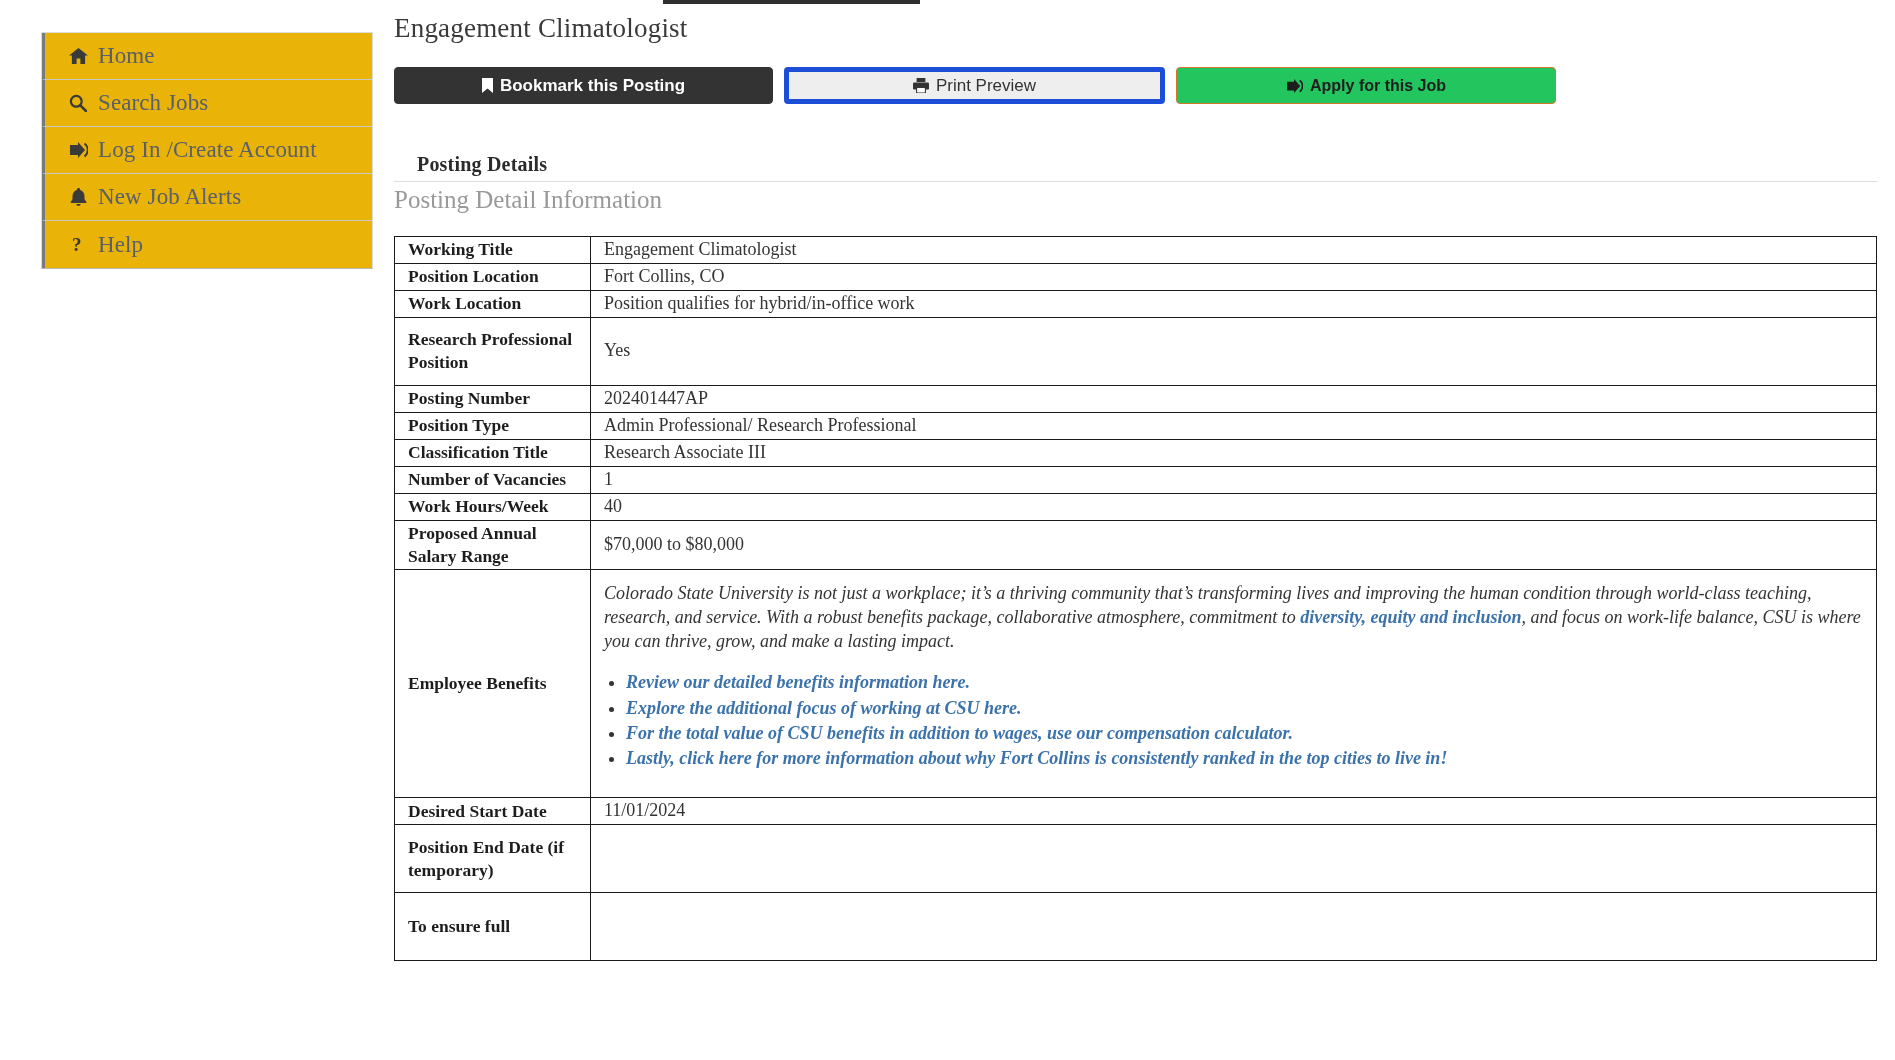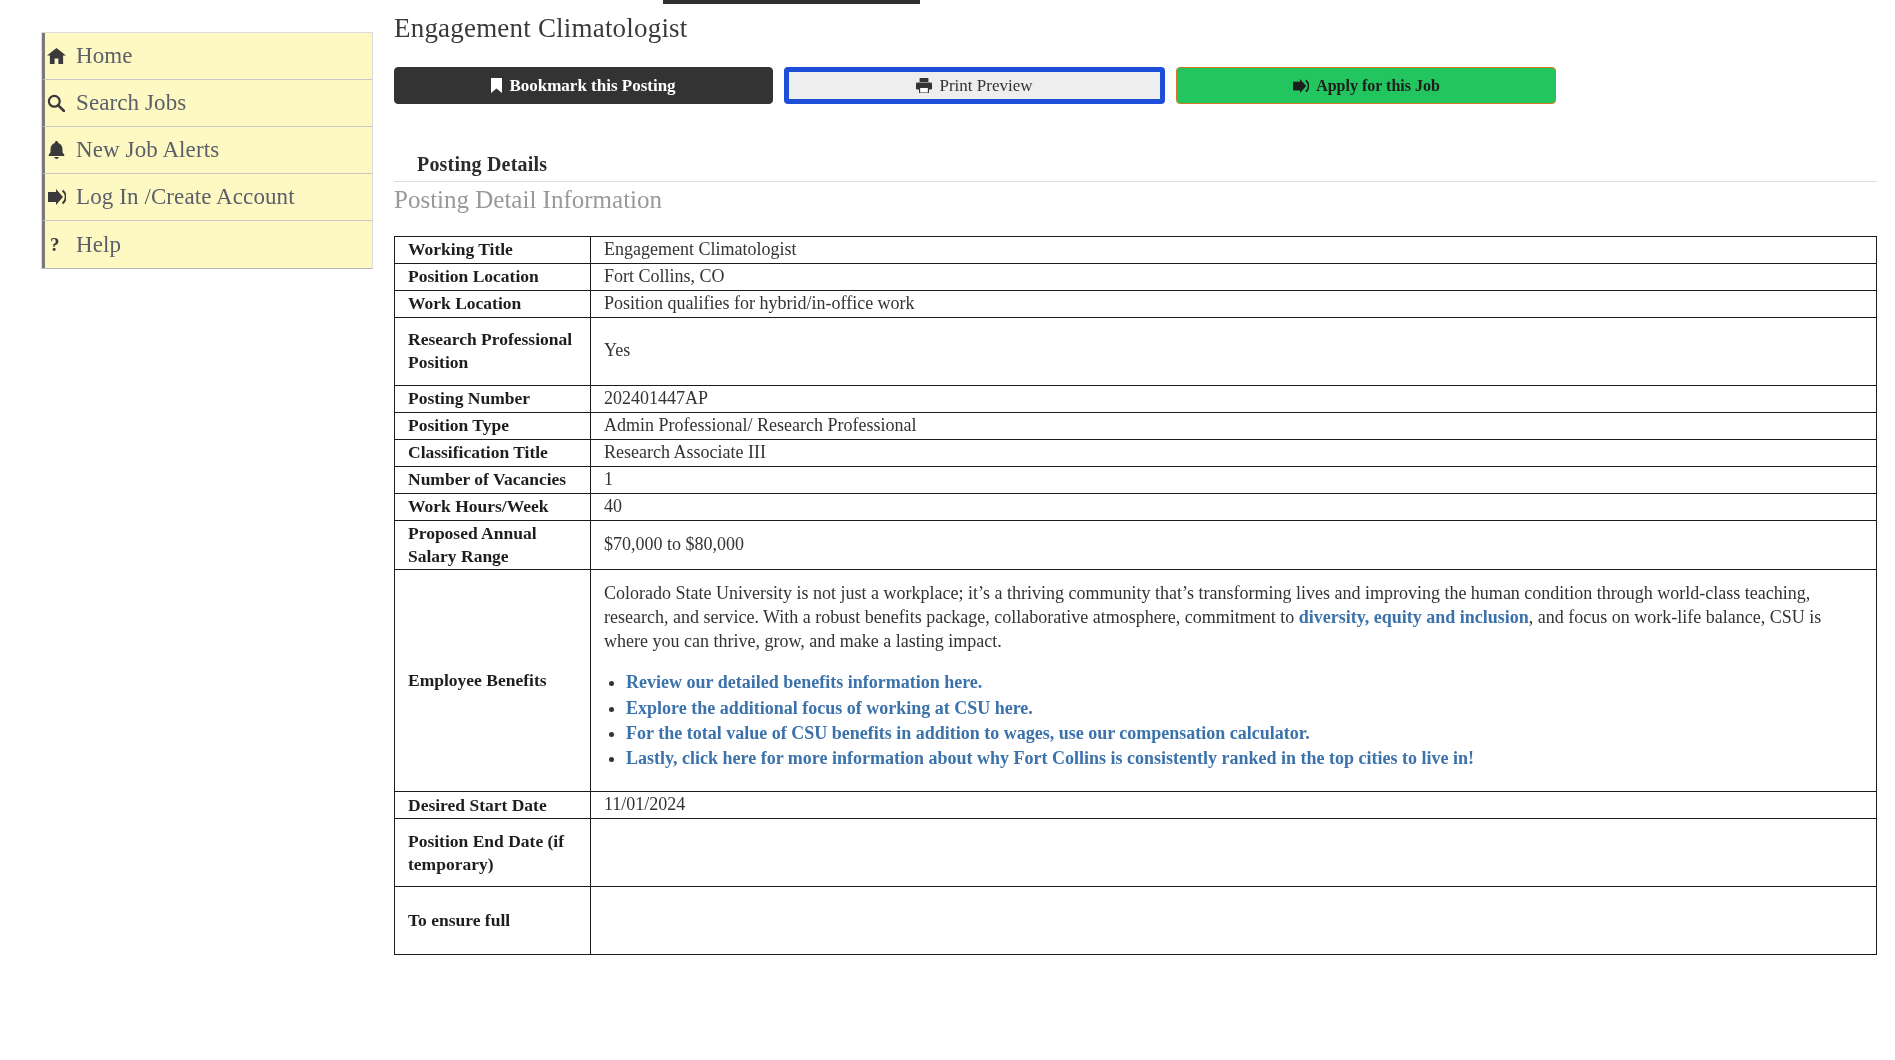--- a/index.html
+++ b/index.html
@@ -38,22 +38,23 @@
     border-bottom: 1px solid #b9b9b9;
     background: #fbfbfb;
     box-sizing: border-box;
   }
   .side-item {
     position: relative;
     display: flex;
     align-items: center;
     gap: 9px;
     height: 47px;
+    padding-left: 22px;
     box-sizing: border-box;
-    background: #fef9c3;
+    background: #eab308;
     border-bottom: 1px solid #c8c8c8;
     border-left: 3px solid #7a7a7a;
     font-size: 23px;
     color: #555b63;
     cursor: pointer;
   }
   .side-item:last-child { border-bottom: none; }
   .side-item .ico {
     color: #3a3a3a;
     font-size: 19px;
@@ -90,21 +91,21 @@
     height: 37px;
     display: flex;
     align-items: center;
     justify-content: center;
     gap: 7px;
     font-size: 17px;
     border-radius: 4px;
     box-sizing: border-box;
     cursor: pointer;
     white-space: nowrap;
-    font-family: Liberation Serif, serif;
+    font-family: Liberation Sans, sans-serif;
   }
   .btn .bico { font-size: 15px; line-height:1; display:inline-flex; align-items:center;}
   .btn-bookmark {
     width: 379px;
     background: #333333;
     color: #ffffff;
     border: 1px solid #333333;
     font-weight: bold;
   }
   .btn-print {
@@ -159,21 +160,21 @@
     font-weight: bold;
     font-size: 17.5px;
     color: #1d1d1d;
     line-height: 1.33;
   }
   td.v {
     font-size: 18px;
     color: #333333;
     line-height: 1.33;
   }
-  td.v.benefits { padding: 12px 13px 20px 13px; }
+  td.v.benefits { padding: 12px 13px 26px 13px; font-style: italic; }
   .ben-p {
     margin: 0;
     font-size: 18px;
     line-height: 1.32;
     color: #333333;
   }
   .ben-list {
     margin: 17px 0 0 0;
     padding-left: 22px;
   }
@@ -212,36 +213,36 @@
         <svg width="18" height="18" viewBox="0 0 18 18">
             <circle cx="7.3" cy="7.3" r="5.4" fill="none" stroke="#3a3a3a" stroke-width="2.2"></circle>
             <line x1="11.3" y1="11.3" x2="17" y2="17" stroke="#3a3a3a" stroke-width="2.6" stroke-linecap="round"></line>
           </svg>
       </span>
       <span class="lbl">Search Jobs</span>
     </div>
 
     <div class="side-item">
       <span class="ico">
+        <svg width="19" height="16" viewBox="0 0 19 16">
+            <path fill="#3a3a3a" d="M9 3V0l7 8-7 8v-3H1V3h8z"></path>
+            <path fill="none" stroke="#3a3a3a" stroke-width="1.9" d="M15.5 1.6a8 8 0 0 1 0 12.8"></path>
+          </svg>
+      </span>
+      <span class="lbl">Log In /Create Account</span>
+    </div>
+
+    <div class="side-item">
+      <span class="ico">
         <svg width="17" height="19" viewBox="0 0 17 19">
             <path fill="#3a3a3a" d="M8.5 0c-.9 0-1.6.7-1.6 1.6v.5C4.3 2.8 2.5 5.2 2.5 8v3.3L.6 14.1c-.3.4 0 .9.5.9h14.8c.5 0 .8-.5.5-.9l-1.9-2.8V8c0-2.8-1.8-5.2-4.4-5.9v-.5C10.1.7 9.4 0 8.5 0z"></path>
             <path fill="#3a3a3a" d="M6.2 16.1c.2 1.1 1.2 1.9 2.3 1.9s2.1-.8 2.3-1.9H6.2z"></path>
           </svg>
       </span>
       <span class="lbl">New Job Alerts</span>
-    </div>
-
-    <div class="side-item">
-      <span class="ico">
-        <svg width="19" height="16" viewBox="0 0 19 16">
-            <path fill="#3a3a3a" d="M9 3V0l7 8-7 8v-3H1V3h8z"></path>
-            <path fill="none" stroke="#3a3a3a" stroke-width="1.9" d="M15.5 1.6a8 8 0 0 1 0 12.8"></path>
-          </svg>
-      </span>
-      <span class="lbl">Log In /Create Account</span>
     </div>
 
     <div class="side-item">
       <span class="ico">
         <svg width="13" height="19" viewBox="0 0 13 19">
             <text x="0" y="16" font-family="Liberation Serif, serif" font-size="19" font-weight="bold" fill="#3a3a3a">?</text>
           </svg>
       </span>
       <span class="lbl">Help</span>
     </div>

